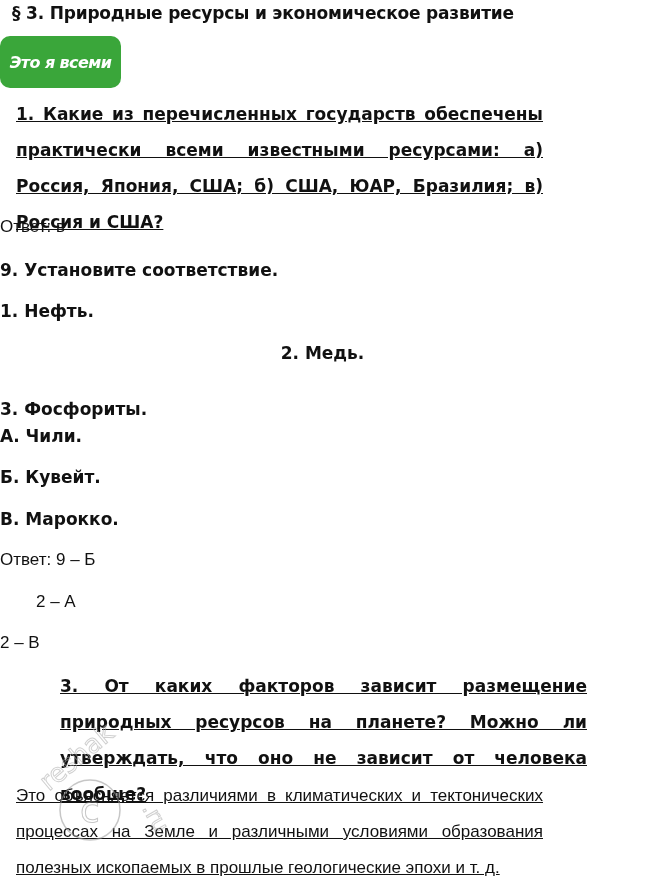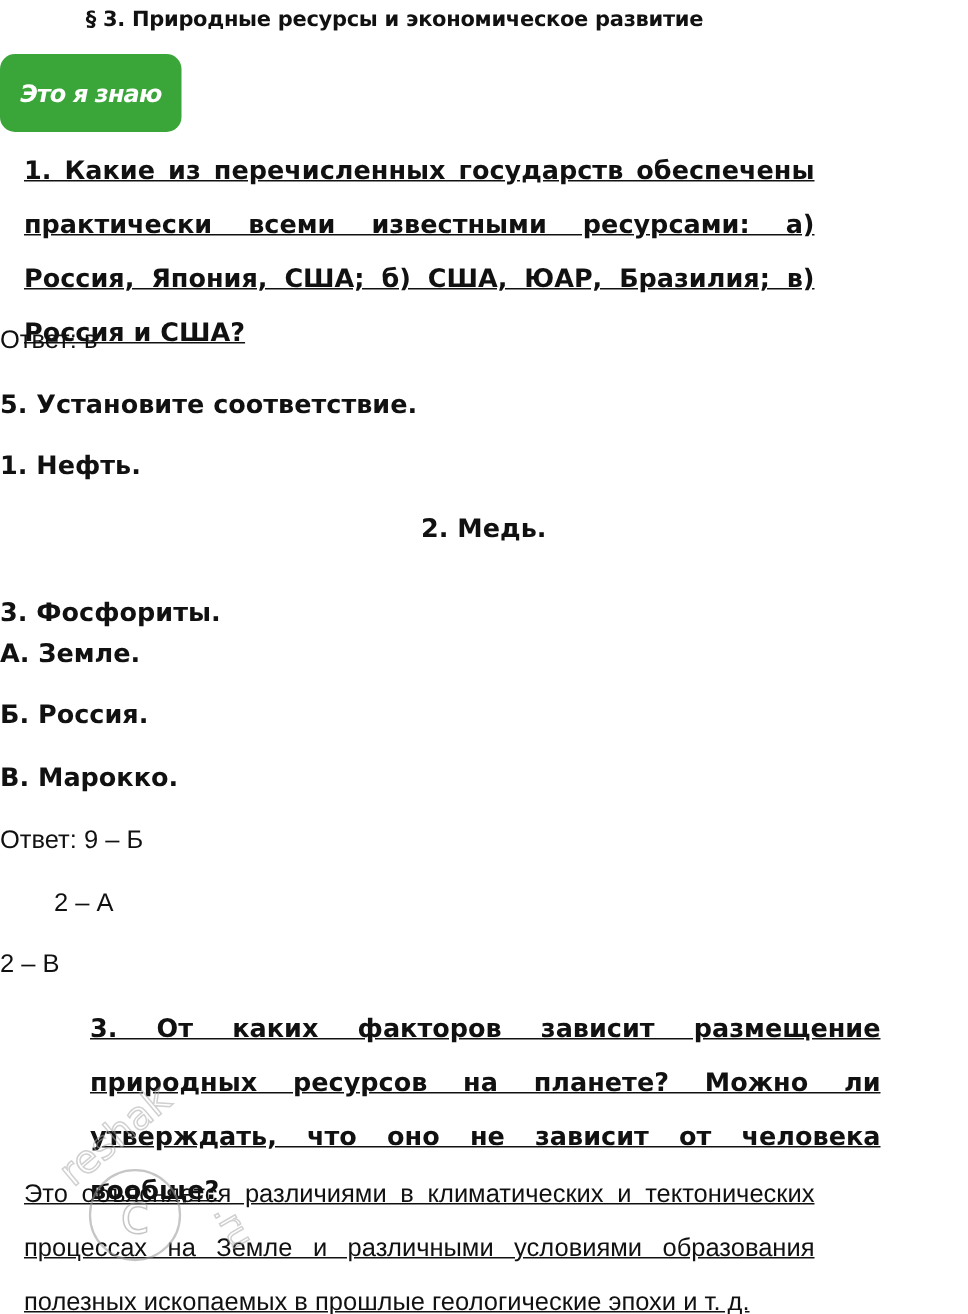--- a/index.html
+++ b/index.html
@@ -2,21 +2,21 @@
 <html><head>
   <meta charset="utf-8">
   <style>
     html, body { margin: 0; padding: 0; background: #ffffff; }
     body {
       width: 645px; height: 876px; position: relative; overflow: hidden;
       font-family: "DejaVu Sans", sans-serif; color: #111111;
     }
     .title {
       position: absolute; left: 0; top: 0; width: 526px; height: 26px;
-      text-align: center; font-weight: bold; font-size: 14px; line-height: 26px;
+      text-align: center; font-weight: bold; font-size: 17px; line-height: 26px;
       letter-spacing: -0.2px;
     }
     .badge {
       position: absolute; left: 0; top: 36px; width: 121px; height: 52px;
       background: #3aa63a; border-radius: 10px;
       display: flex; align-items: center; justify-content: center;
     }
     .badge span {
       color: #ffffff; font-weight: bold; font-style: italic; font-size: 16px;
       letter-spacing: -0.6px;
@@ -36,32 +36,32 @@
       position: absolute; left: 40px; top: 715px; width: 150px; height: 150px;
       pointer-events: none; opacity: 0.55;
     }
   </style>
 </head>
 <body>
 
 <div class="title">§ 3. Природные ресурсы и экономическое развитие</div>
 
 <div class="badge">
-  <span>Это я знаю</span>
+  <span>Это я всеми</span>
 </div>
 
 <div class="justify bold" style="top:96px;">1. Какие из перечисленных государств обеспечены практически всеми известными ресурсами: а) Россия, Япония, США; б) США, ЮАР, Бразилия; в) Россия и США?</div>
 <div class="line plain" style="top:215px;">Ответ: в</div>
 
-<div class="line bold" style="top:258px;">5. Установите соответствие.</div>
+<div class="line bold" style="top:258px;">9. Установите соответствие.</div>
 <div class="line bold" style="top:299px;">1. Нефть.</div>
 <div class="line bold" style="top:341px;text-align:center;">2. Медь.</div>
 <div class="line bold" style="top:397px;">3. Фосфориты.</div>
-<div class="line bold" style="top:424px;">А. Земле.</div>
-<div class="line bold" style="top:465px;">Б. Россия.</div>
+<div class="line bold" style="top:424px;">А. Чили.</div>
+<div class="line bold" style="top:465px;">Б. Кувейт.</div>
 <div class="line bold" style="top:507px;">В. Марокко.</div>
 <div class="line plain" style="top:548px;">Ответ: 9 – Б</div>
 <div class="line plain" style="top:590px;padding-left:36px;">2 – А</div>
 <div class="line plain" style="top:631px;">2 – В</div>
 
 <div class="justify bold" style="top:668px;margin-left:44px;">3. От каких факторов зависит размещение природных ресурсов на планете? Можно ли утверждать, что оно не зависит от человека вообще?</div>
 <div class="justify plain" style="top:778px;">Это объясняется различиями в климатических и тектонических процессах на Земле и различными условиями образования полезных ископаемых в прошлые геологические эпохи и т. д.</div>
 
 <svg class="watermark" viewBox="0 0 150 150">
   <circle cx="50" cy="95" r="30" fill="none" stroke="#999" stroke-width="1.5"></circle>

